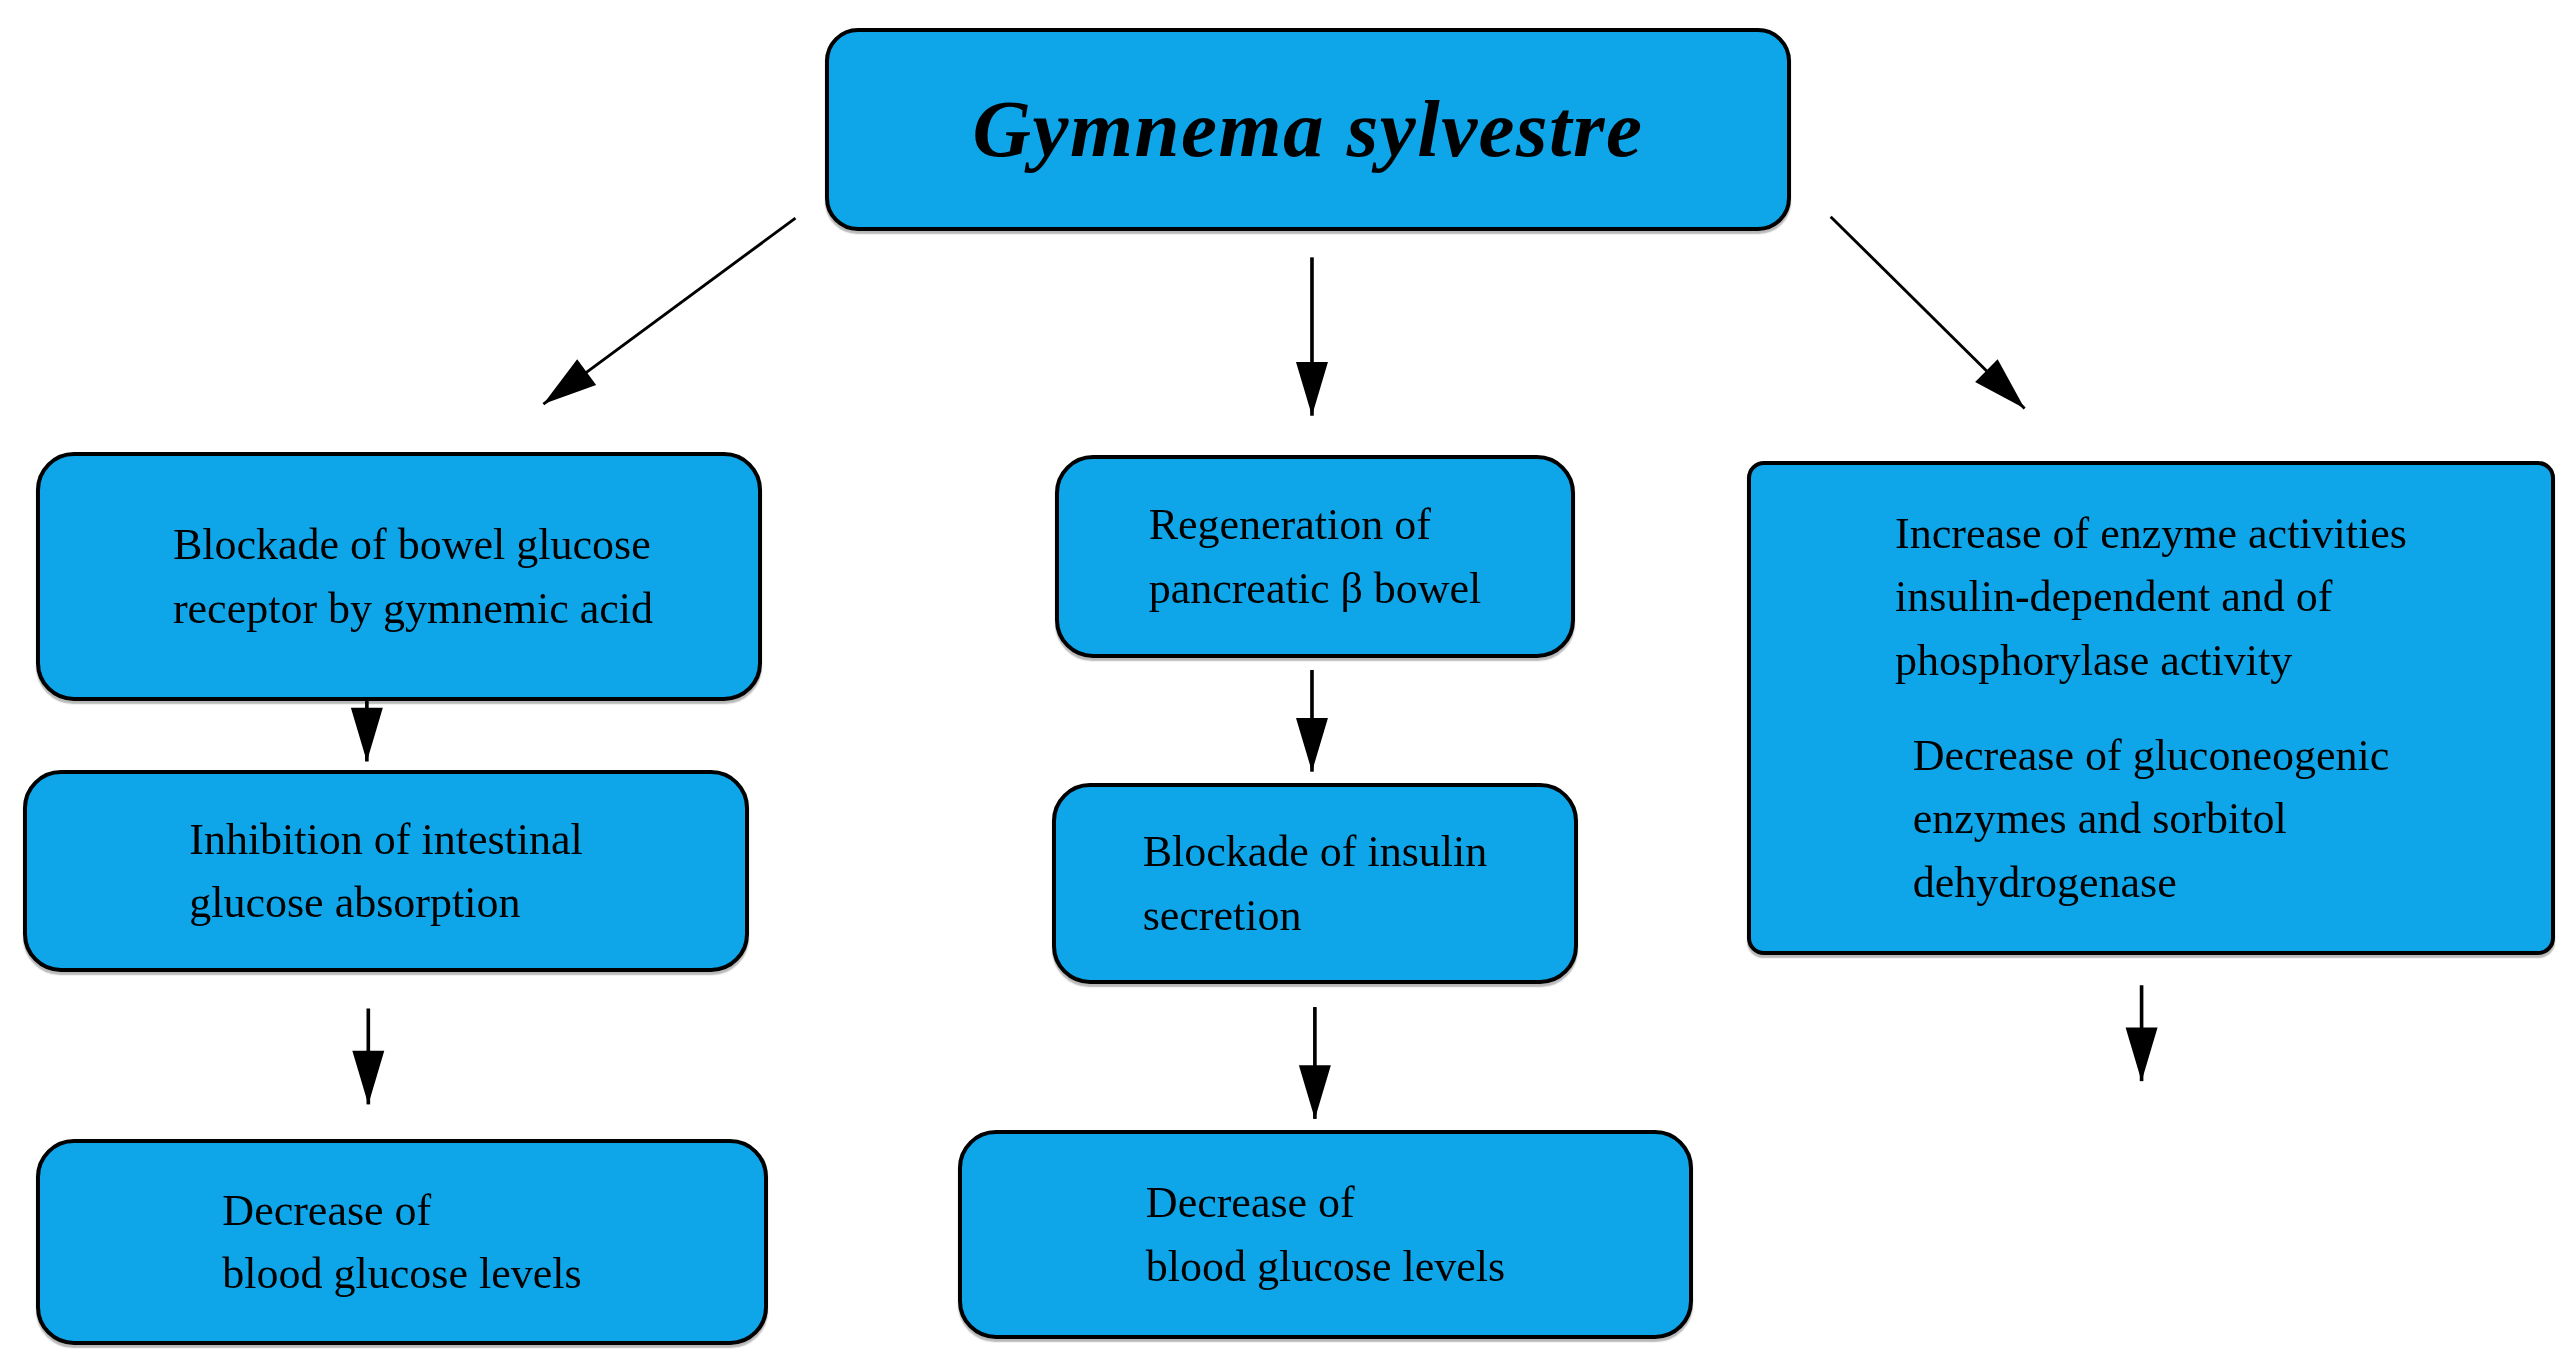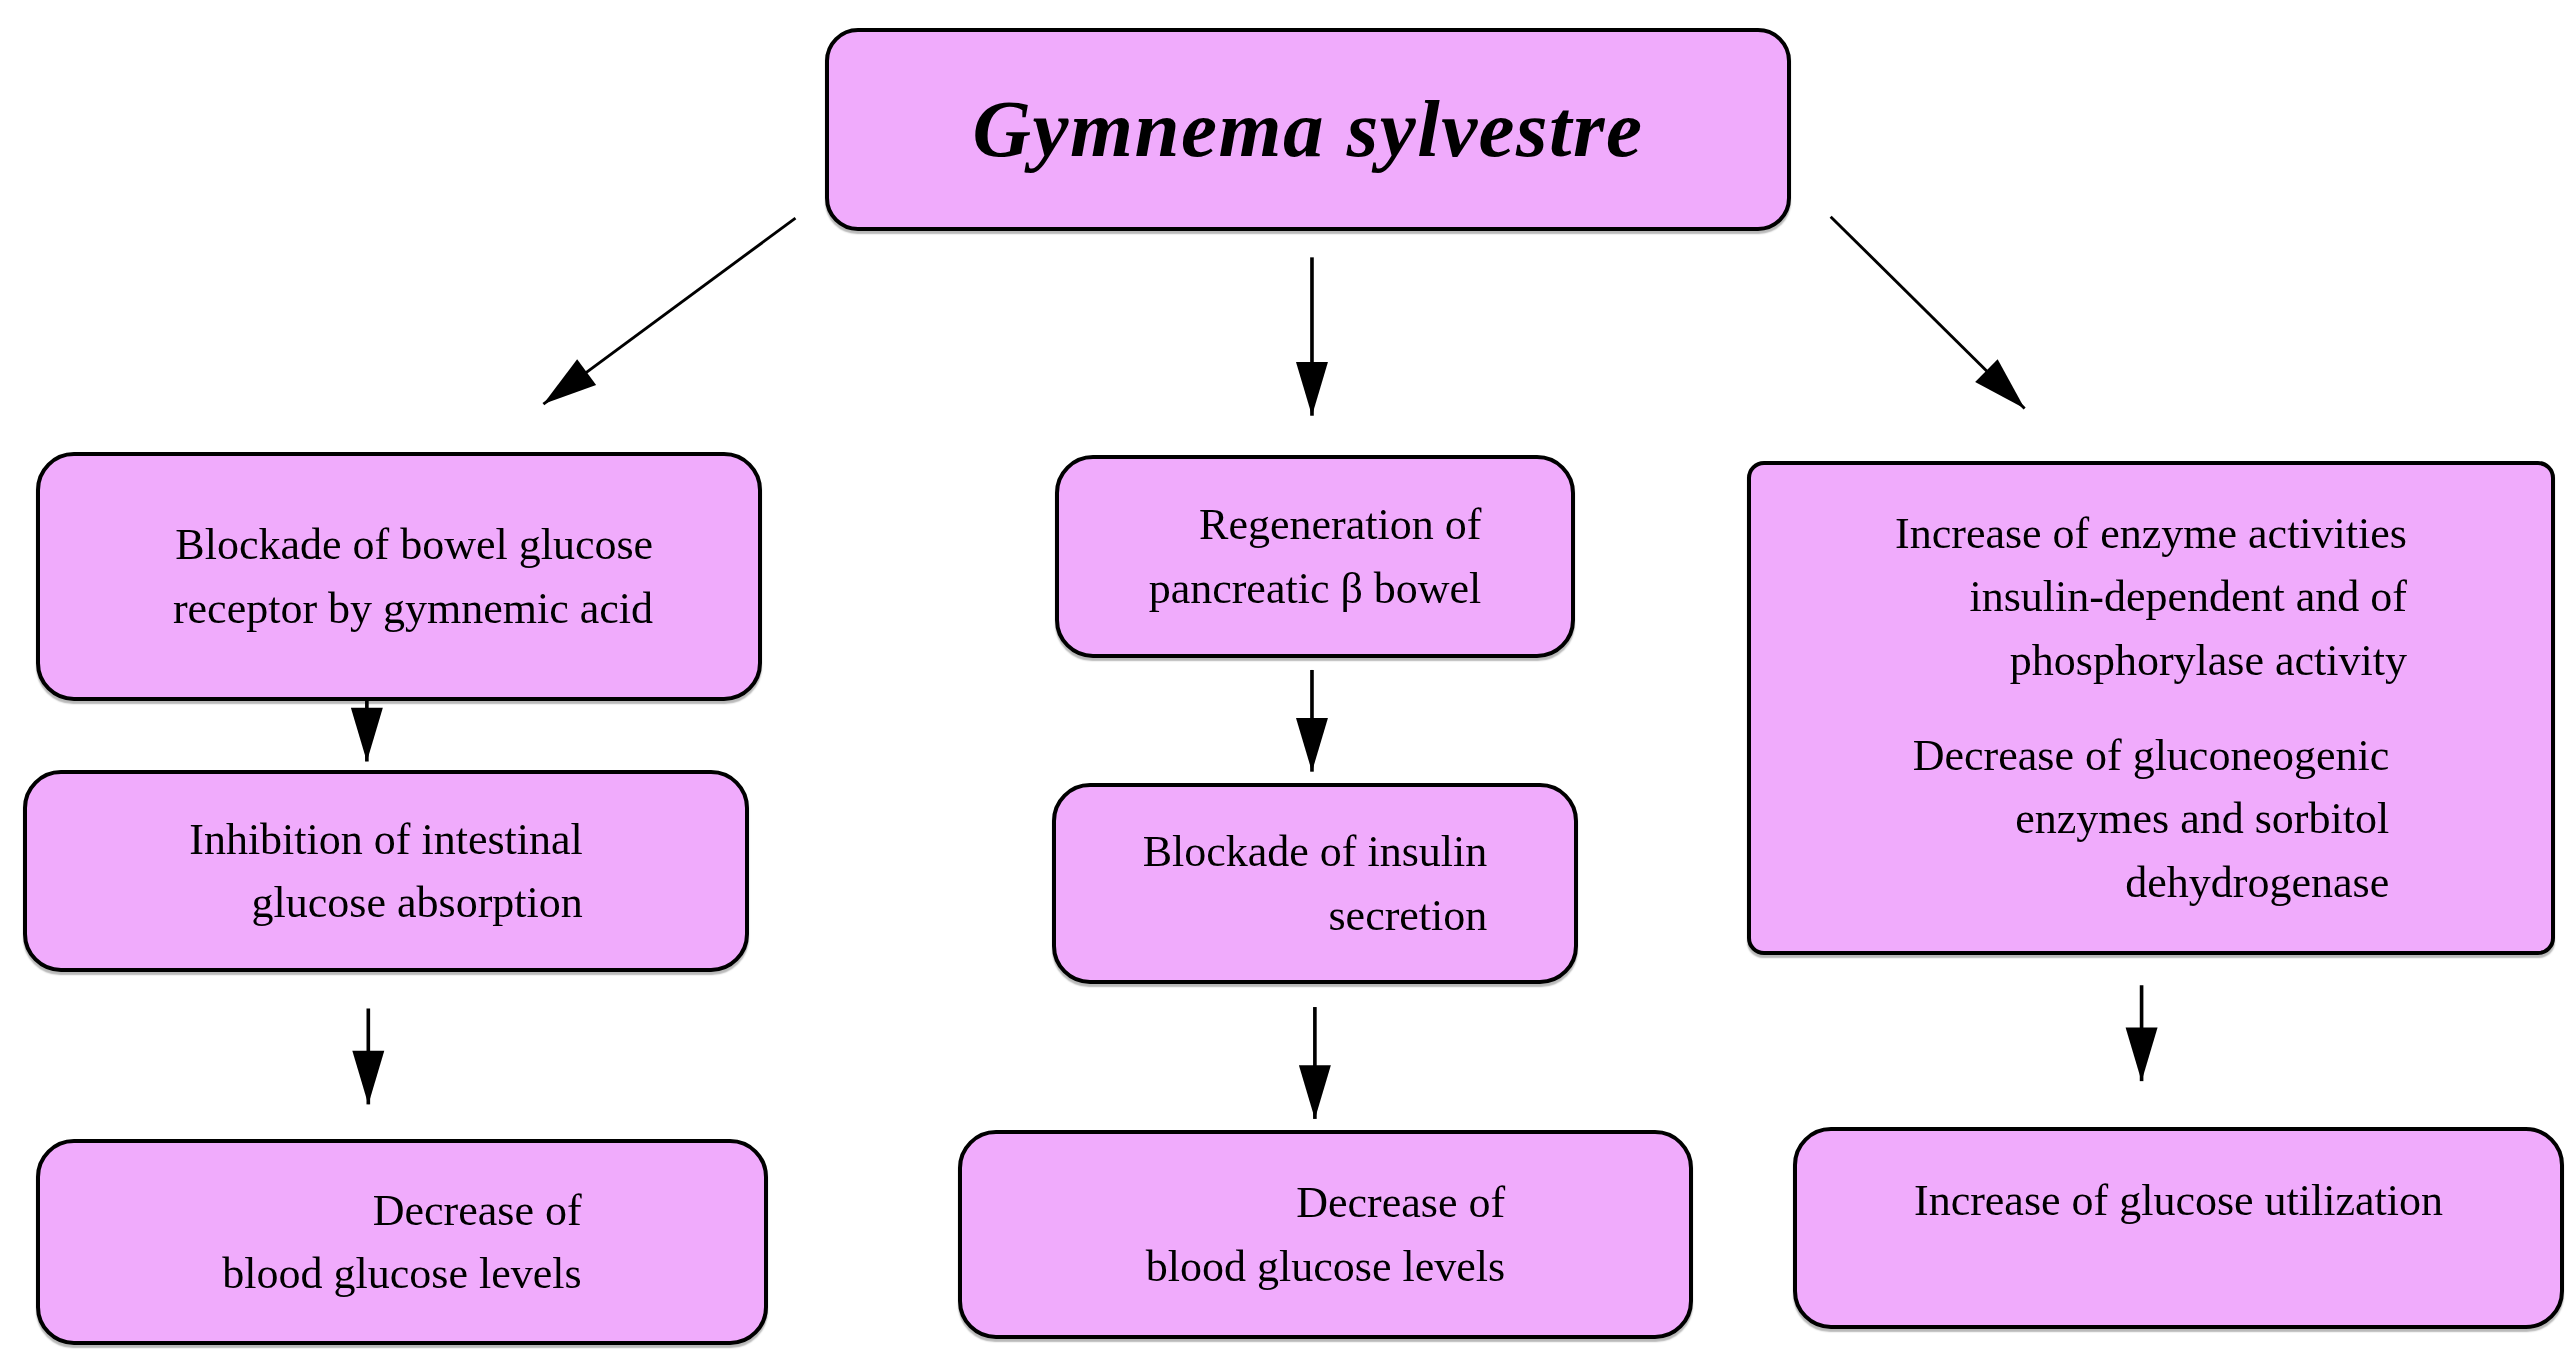--- a/index.html
+++ b/index.html
@@ -21,25 +21,25 @@
     left: 0; top: 0;
     width: 2576px;
     height: 1361px;
     pointer-events: none;
   }
   .box {
     position: absolute;
     box-sizing: border-box;
     border: 4.4px solid #000000;
     border-radius: 38px;
-    background: #f0abfc;
+    background: #0ea5e9;
     display: flex;
     align-items: center;
     justify-content: center;
-    text-align: right;
+    text-align: left;
     font-size: 44px;
     line-height: 1.44;
     white-space: pre-line;
     box-shadow: 0 3.6px 1.5px -0.7px rgba(0,0,0,0.28);
   }
   .box .para { white-space: pre-line; }
   .title-box {
     left: 825px; top: 28px; width: 966px; height: 203px;
     font-size: 81px;
     font-style: italic;
@@ -124,18 +124,15 @@
   <div class="box box-l3">
     <span>Decrease of
 blood glucose levels</span>
   </div>
 
   <div class="box box-m3">
     <span>Decrease of
 blood glucose levels</span>
   </div>
 
-  <div class="box box-r2">
-    <span>Increase of glucose utilization</span>
-  </div>
 
 </div>
 
 
 </body></html>

